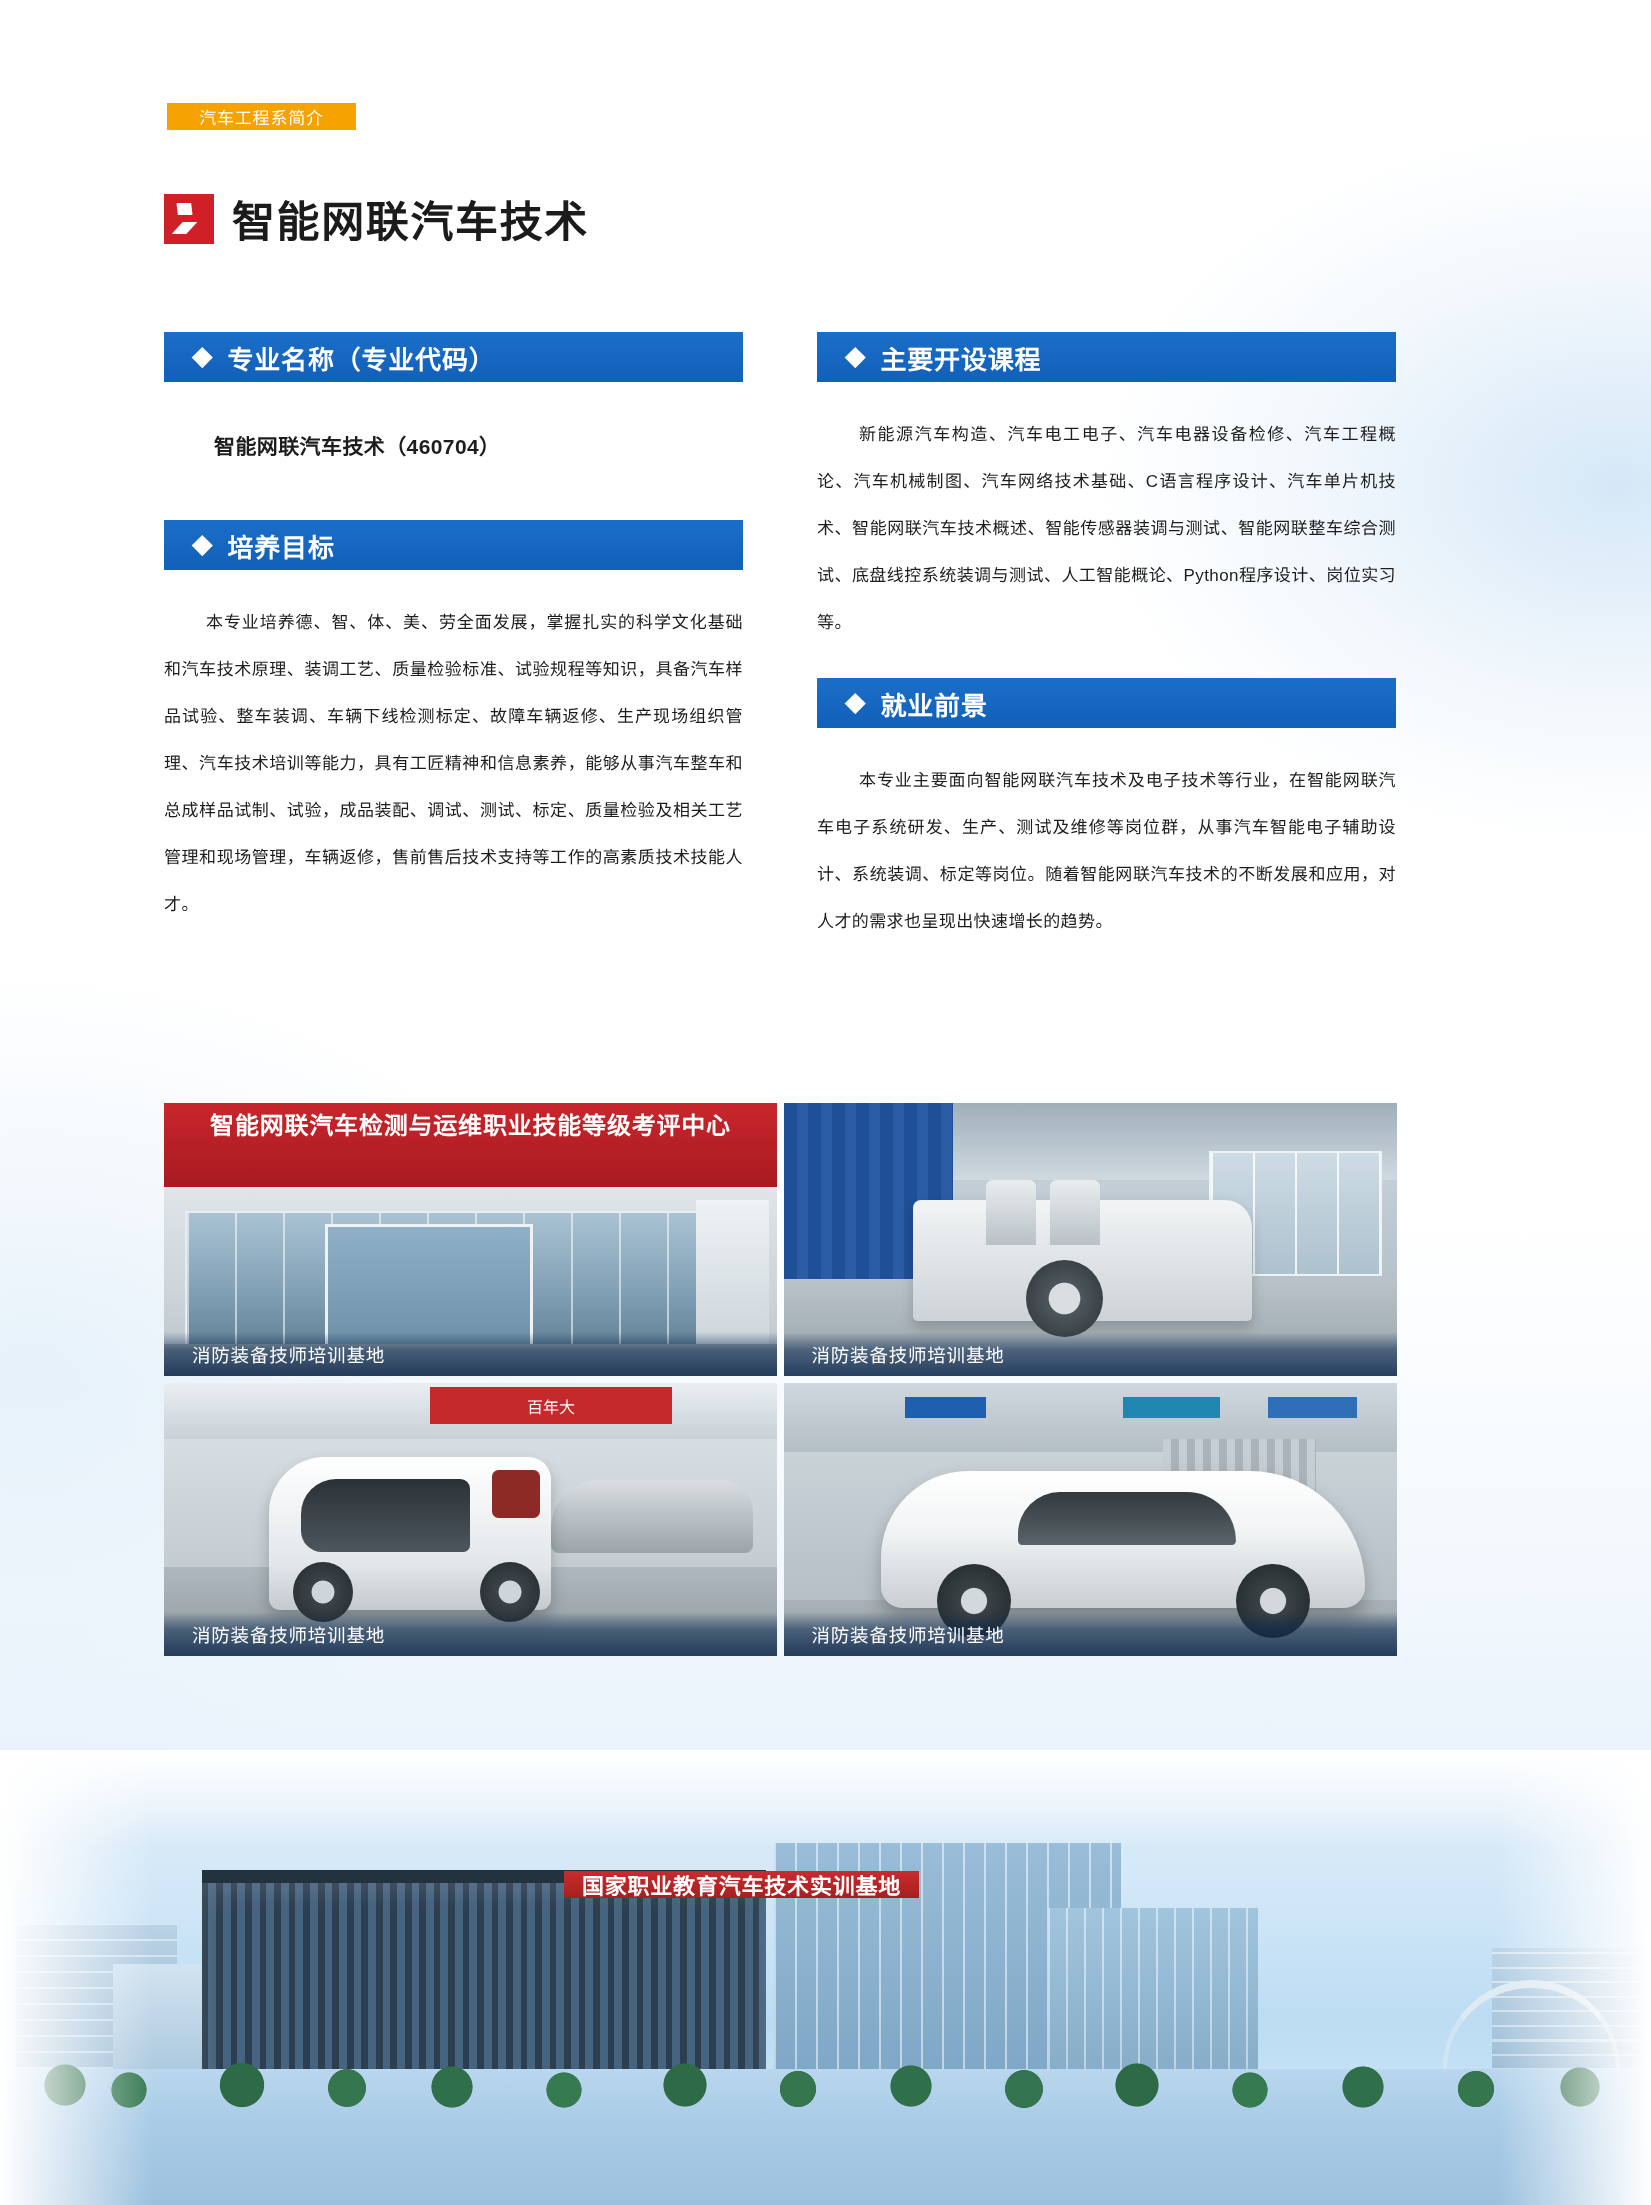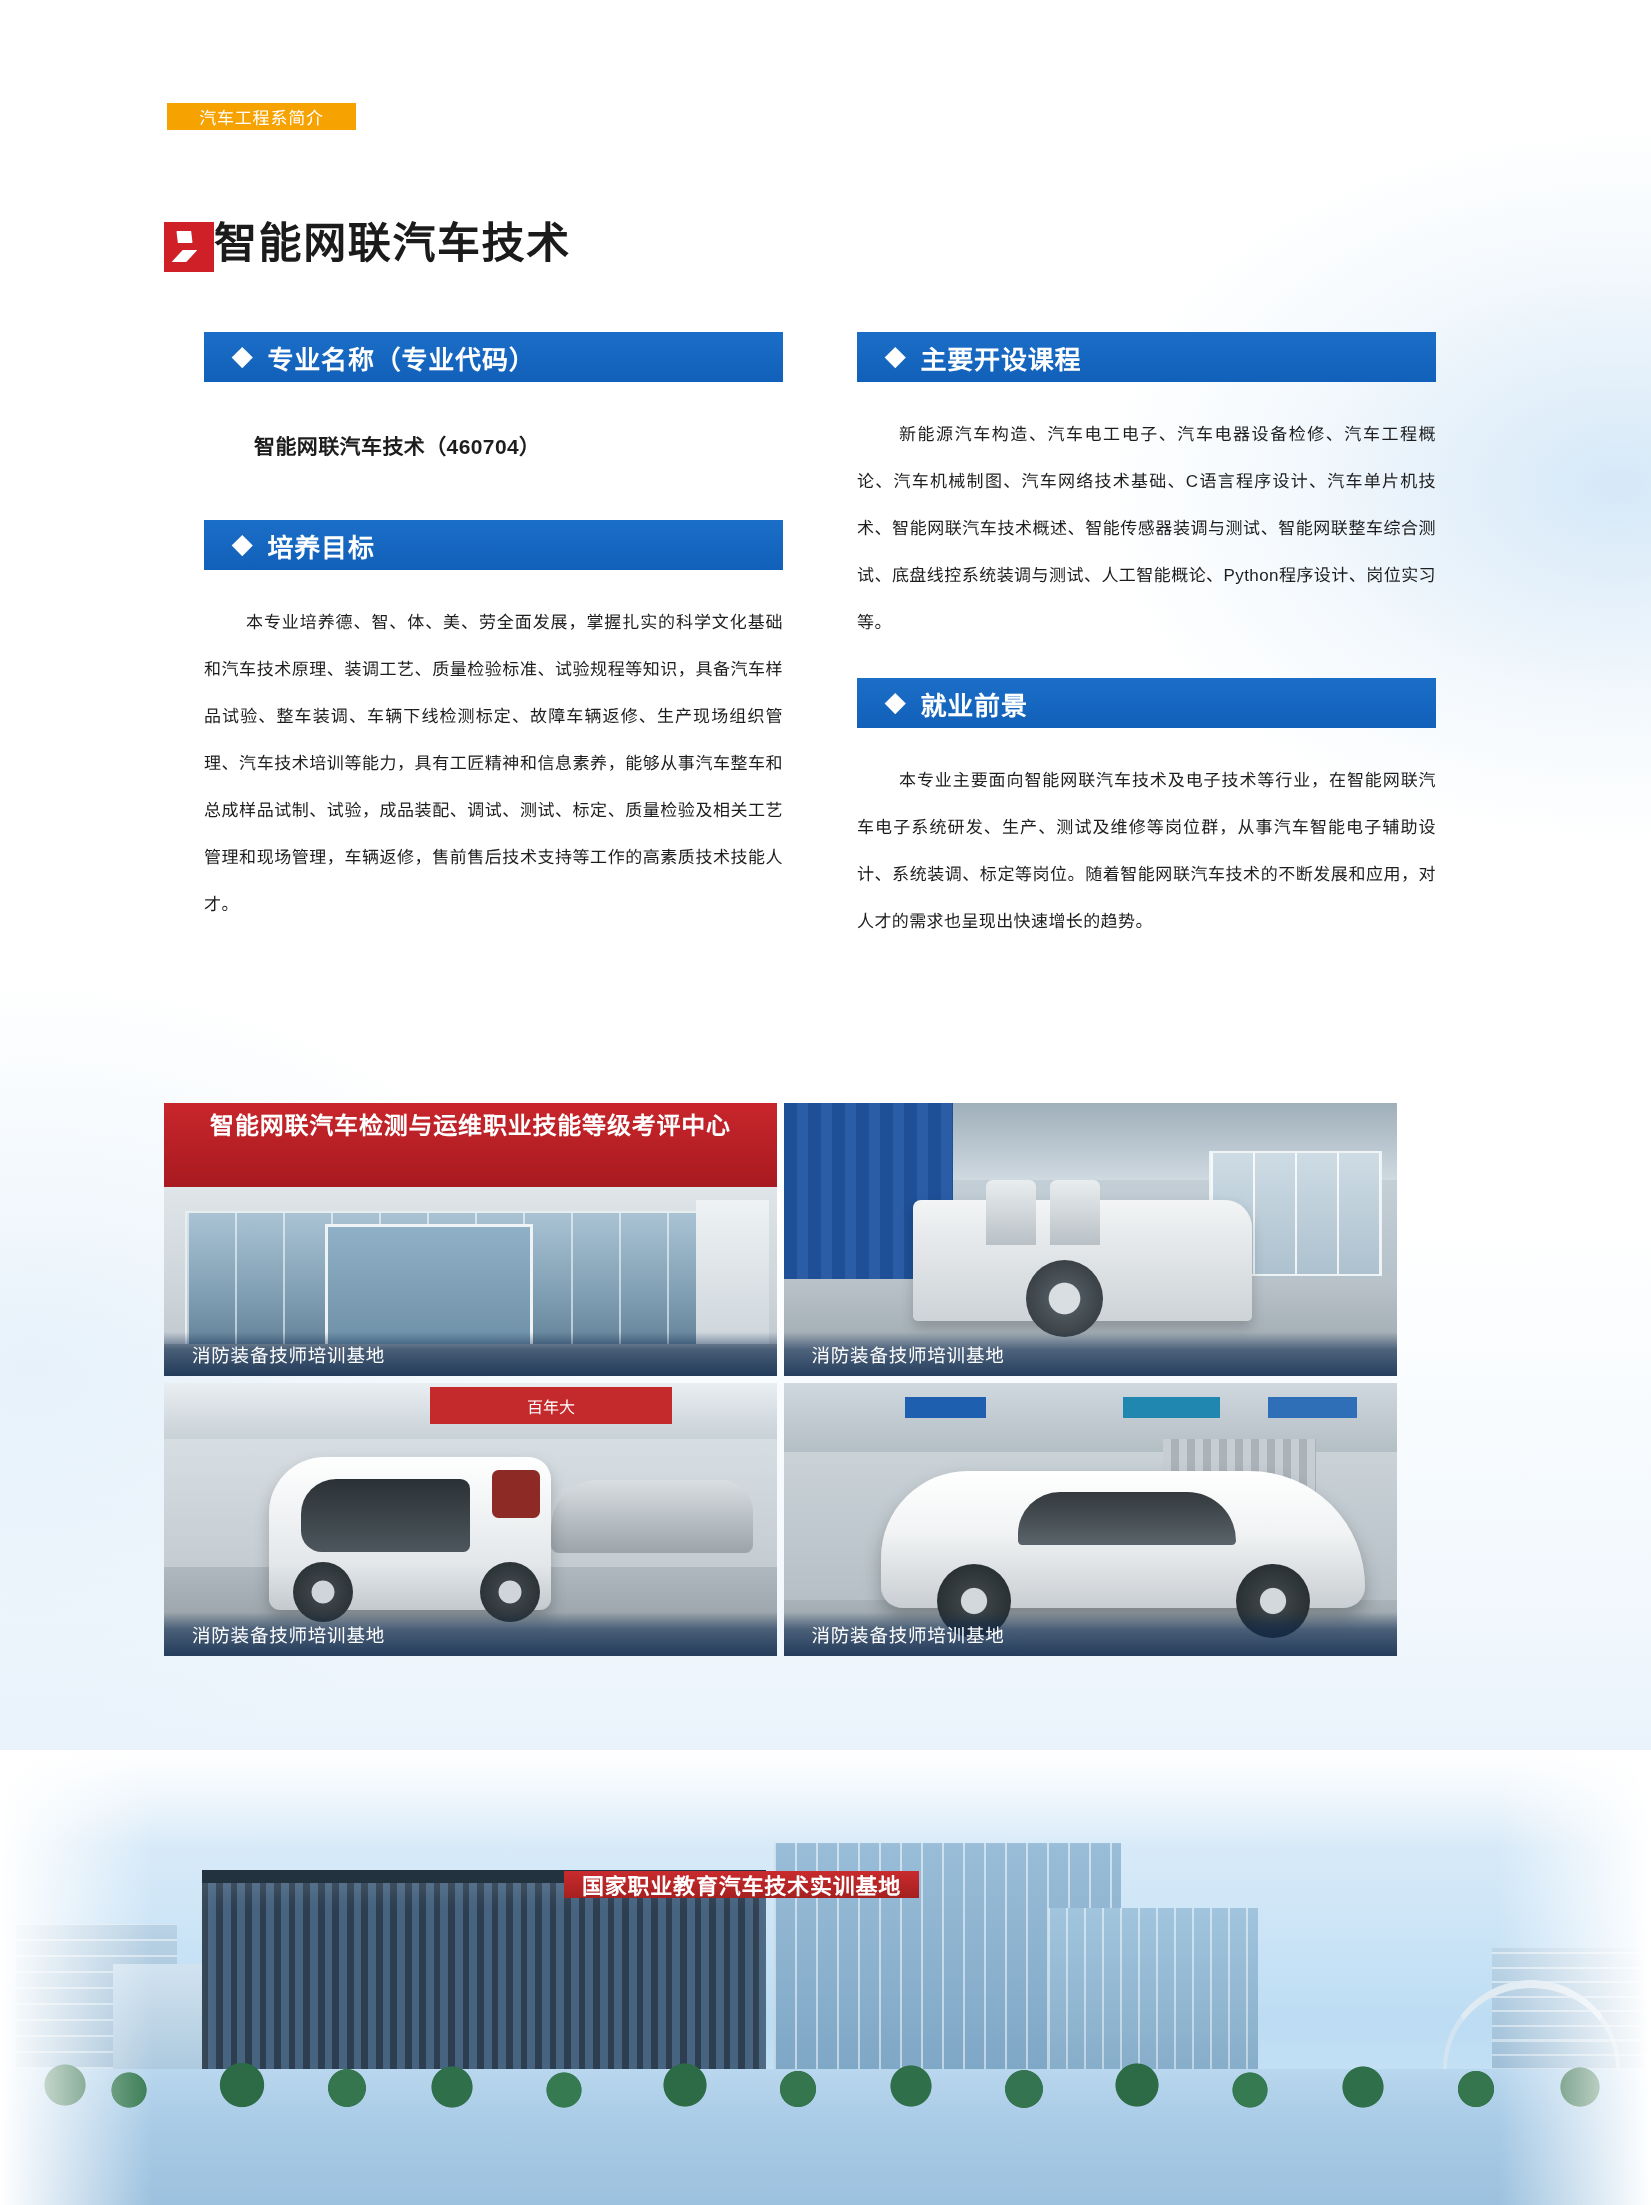--- a/index.html
+++ b/index.html
@@ -38,22 +38,22 @@
     align-items: center;
     justify-content: center;
   }
 
   
   .title-row {
     position: absolute;
     left: 164px;
     top: 194px;
     display: flex;
-    align-items: flex-start;
-    margin-top: 28px;
+    align-items: flex-end;
+    gap: 18px;
   }
   .title-mark {
     width: 50px;
     height: 50px;
     background: #cf2027;
     position: relative;
     overflow: hidden;
     flex: 0 0 auto;
   }
   .title-mark:before,
@@ -83,21 +83,20 @@
     font-weight: bold;
     color: #1b1b1b;
     letter-spacing: 1.6px;
     line-height: 1;
   }
 
   
   .col {
     position: absolute;
     width: 579px;
-    margin-left: 40px;
   }
   .col-left  { left: 164px; top: 332px; }
   .col-right { left: 817px; top: 332px; }
 
   .sec-head {
     height: 50px;
     background: #1565c0;
     background: linear-gradient(180deg, #1b6ec7 0%, #1160ba 100%);
     color: #ffffff;
     display: flex;

